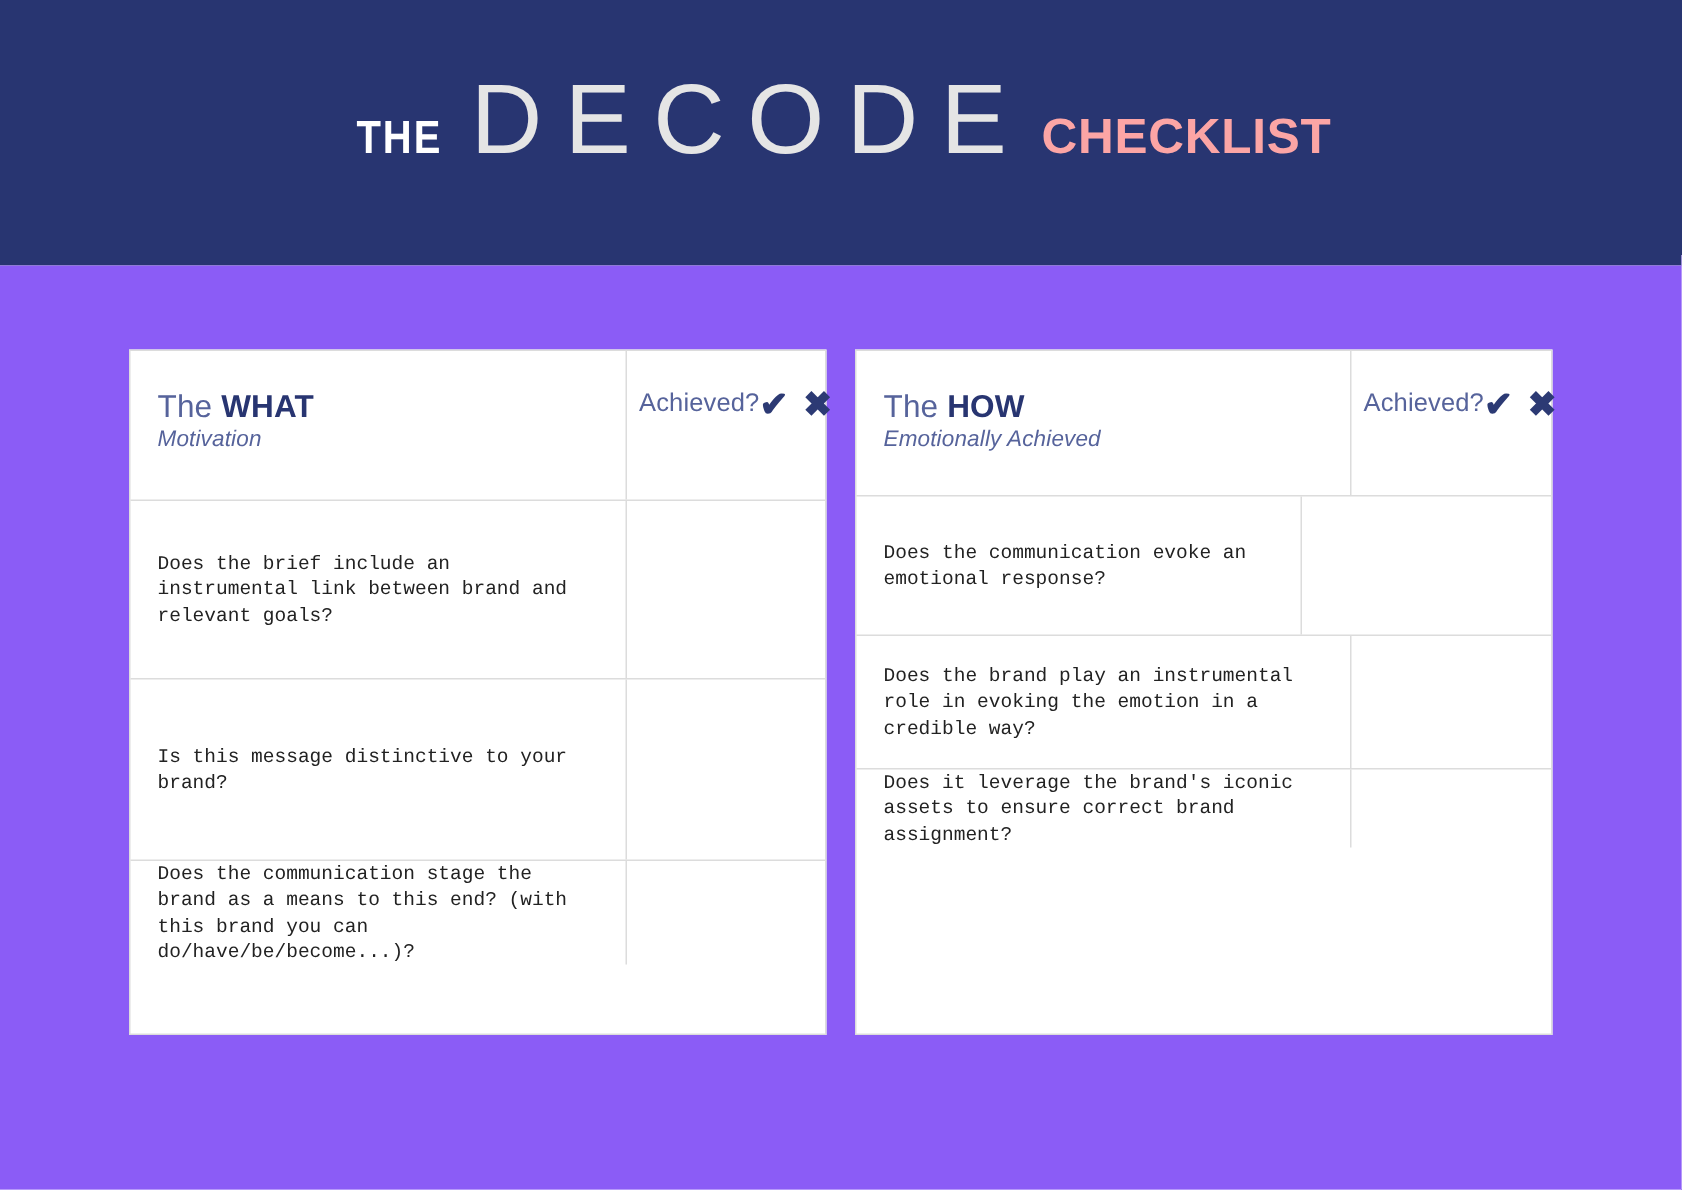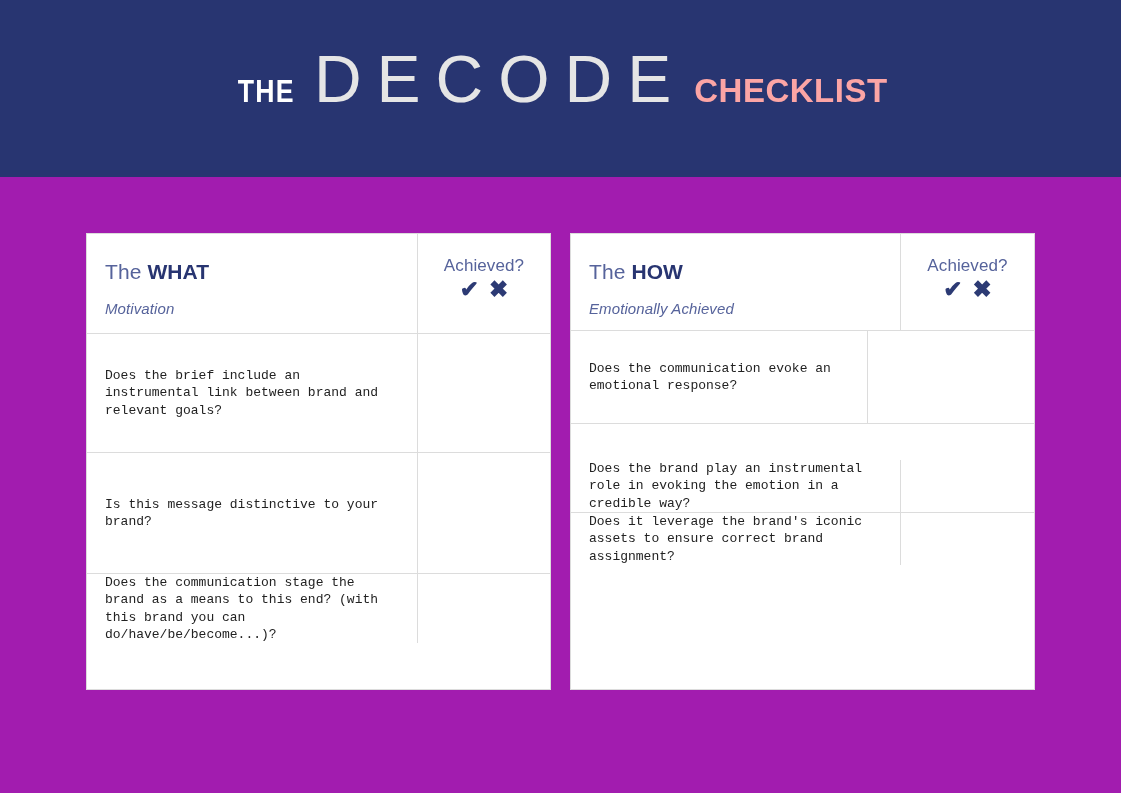--- a/index.html
+++ b/index.html
@@ -59,21 +59,21 @@
     margin-left: 8px;
   }
 
   
   .sheet {
     position: absolute;
     top: 177px;
     left: 0;
     width: 1121px;
     height: 616px;
-    background: #a21caf;
+    background: #8b5cf6;
   }
 
   .table {
     position: absolute;
     border: 1px solid #dcdcdc;
     box-sizing: border-box;
     background: #ffffff;
   }
   .table-what {
     left: 86px;
@@ -138,28 +138,28 @@
     letter-spacing: 0.1px;
   }
   .section-title b {
     color: #283571;
     font-weight: bold;
   }
   .section-sub {
     font-size: 15px;
     font-style: italic;
     color: #56639b;
-    margin-top: 16px;
+    margin-top: 0;
     letter-spacing: 0.1px;
   }
 
   .achieved-wrap {
     width: 100%;
     display: flex;
-    flex-direction: column;
+    flex-direction: row;
     align-items: center;
   }
   .achieved-label {
     font-size: 17px;
     color: #56639b;
     letter-spacing: 0.1px;
   }
   .achieved-icons {
     margin-top: 2px;
     display: flex;
@@ -183,21 +183,21 @@
   
   .table-what .row-head { height: 100px; }
   .table-what .r1 { height: 119px; }
   .table-what .r2 { height: 121px; }
   .table-what .r3 { height: 115px; }
 
   
   .table-how .row-head { height: 97px; text-align: right; }
   .table-how .h1 { height: 93px; gap: 46px; }
   .table-how .h2 { height: 91px; }
-  .table-how .h3 { height: 89px; align-items: flex-end; }
+  .table-how .h3 { height: 89px; }
   .table-how .h4 { height: 85px; }
 </style>
 </head>
 <body>
 
 <div class="header-band">
   <div class="logo-lockup">
     <span class="logo-the">THE</span>
     <span class="logo-decode">DECODE</span>
     <span class="logo-checklist">CHECKLIST</span>

